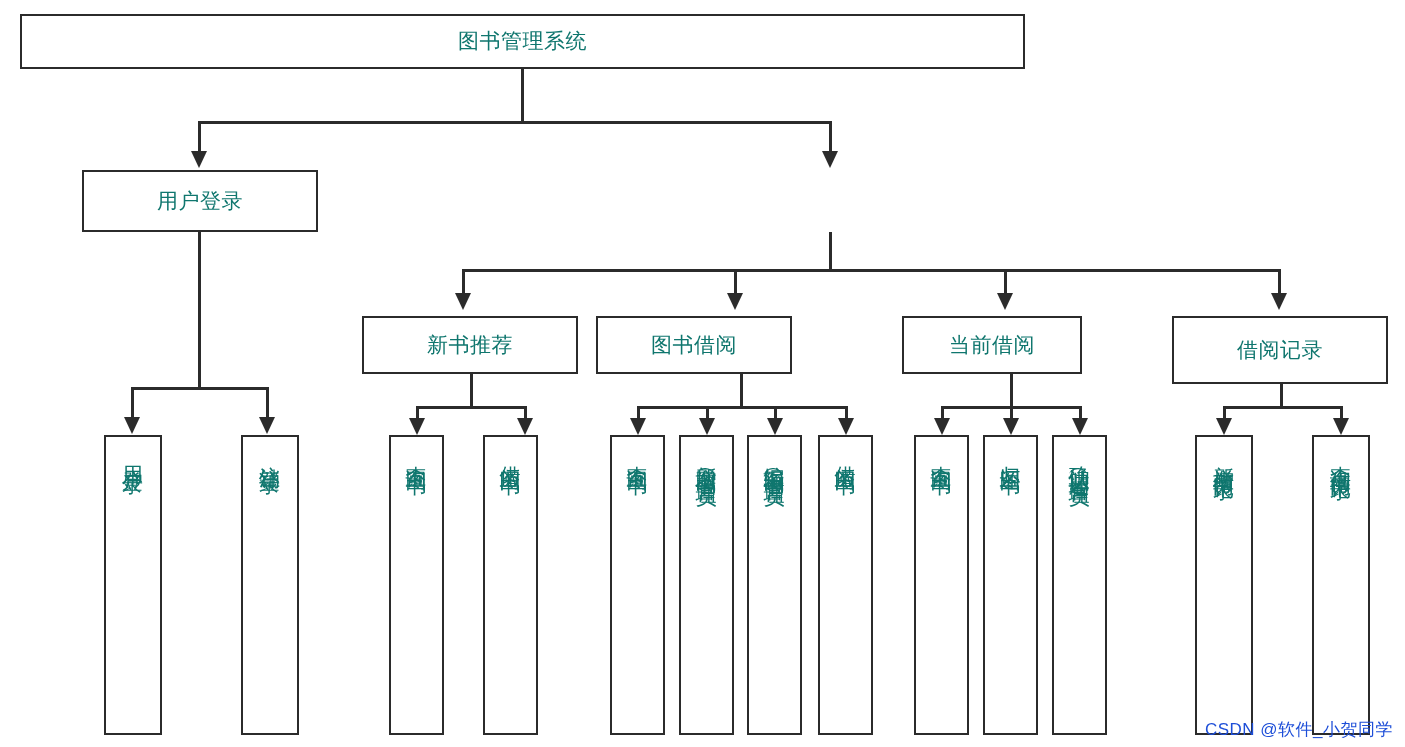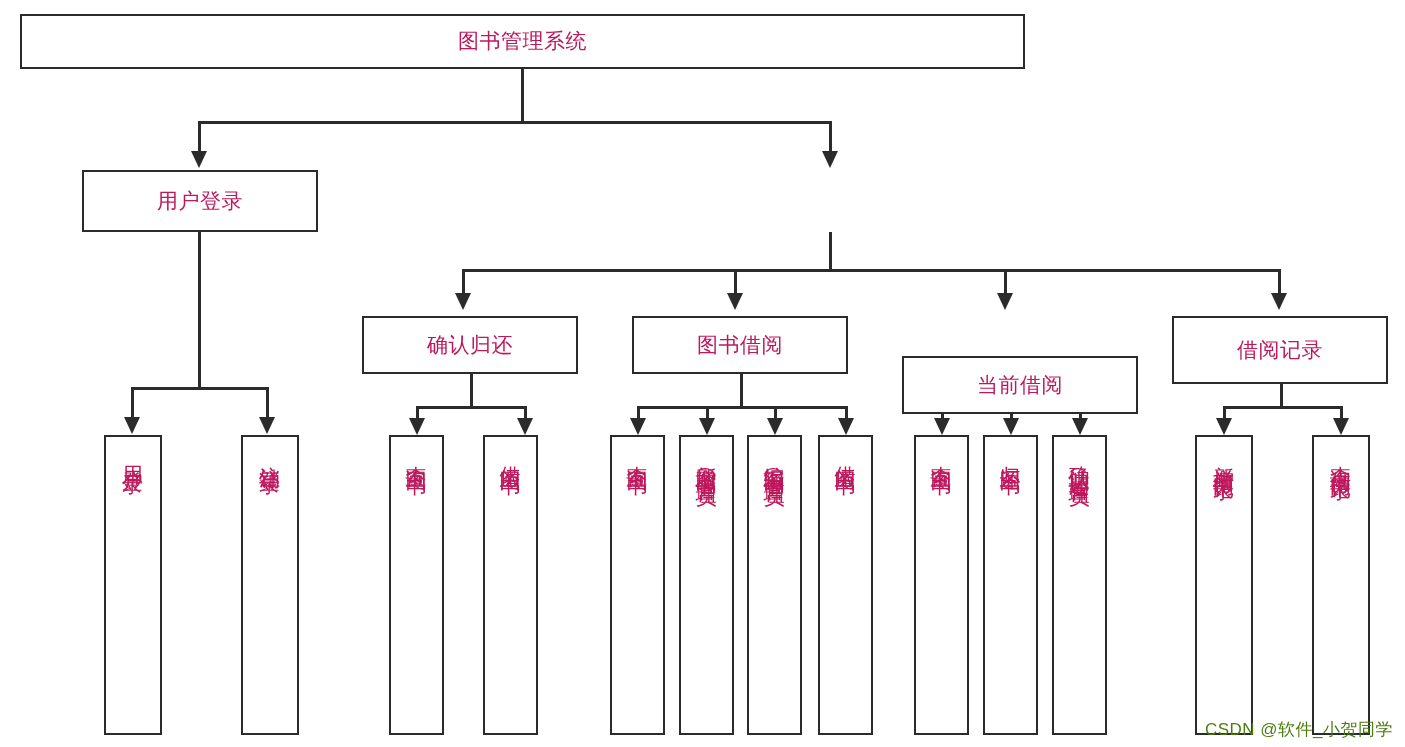--- a/index.html
+++ b/index.html
@@ -19,21 +19,21 @@
   }
   
   .node {
     position: absolute;
     box-sizing: border-box;
     border: 2.5px solid #2b2b2b;
     background: #ffffff;
     display: flex;
     align-items: center;
     justify-content: center;
-    color: #be185d;
+    color: #0f766e;
     z-index: 3;
   }
   .node .label {
     font-size: 21px;
     line-height: 1.15;
     letter-spacing: 0.5px;
     white-space: nowrap;
   }
   
   .node.vertical {
@@ -66,21 +66,21 @@
     border-right: 8px solid transparent;
     border-top: 17px solid #2b2b2b;
     z-index: 2;
   }
   
   #watermark {
     position: absolute;
     right: 12px;
     bottom: 6px;
     font-size: 17px;
-    color: #4d7c0f;
+    color: #1d4ed8;
     letter-spacing: 0.5px;
     z-index: 9;
     white-space: nowrap;
   }
 </style>
 </head>
 <body>
 
 <div id="canvas">
 
@@ -114,26 +114,26 @@
   <div class="conn v" style="left:462px; top:269px; height:26px;"></div>
   <div class="arrow" style="left:455px; top:293px;"></div>
   <div class="conn v" style="left:734px; top:269px; height:26px;"></div>
   <div class="arrow" style="left:727px; top:293px;"></div>
   <div class="conn v" style="left:1004px; top:269px; height:26px;"></div>
   <div class="arrow" style="left:997px; top:293px;"></div>
   <div class="conn v" style="left:1278px; top:269px; height:26px;"></div>
   <div class="arrow" style="left:1271px; top:293px;"></div>
 
   <div class="node" style="left:362px; top:316px; width:216px; height:58px;">
-    <span class="label">确认归还</span>
-  </div>
-  <div class="node" style="left:632px; top:316px; width:216px; height:58px;justify-content:center;">
+    <span class="label">新书推荐</span>
+  </div>
+  <div class="node" style="left:596px; top:316px; width:196px; height:58px;justify-content:center;">
     <span class="label">图书借阅</span>
   </div>
-  <div class="node" style="left:902px; top:316px; width:236px; height:58px;margin-top:40px;">
+  <div class="node" style="left:902px; top:316px; width:180px; height:58px;">
     <span class="label">当前借阅</span>
   </div>
   <div class="node" style="left:1172px; top:316px; width:216px; height:68px;">
     <span class="label">借阅记录</span>
   </div>
 
   <div class="conn v" style="left:470px; top:374px; height:32px;"></div>
   <div class="conn h" style="left:416px; top:406px; width:108px;"></div>
   <div class="conn v" style="left:416px; top:406px; height:14px;"></div>
   <div class="arrow" style="left:409px; top:418px;"></div>

